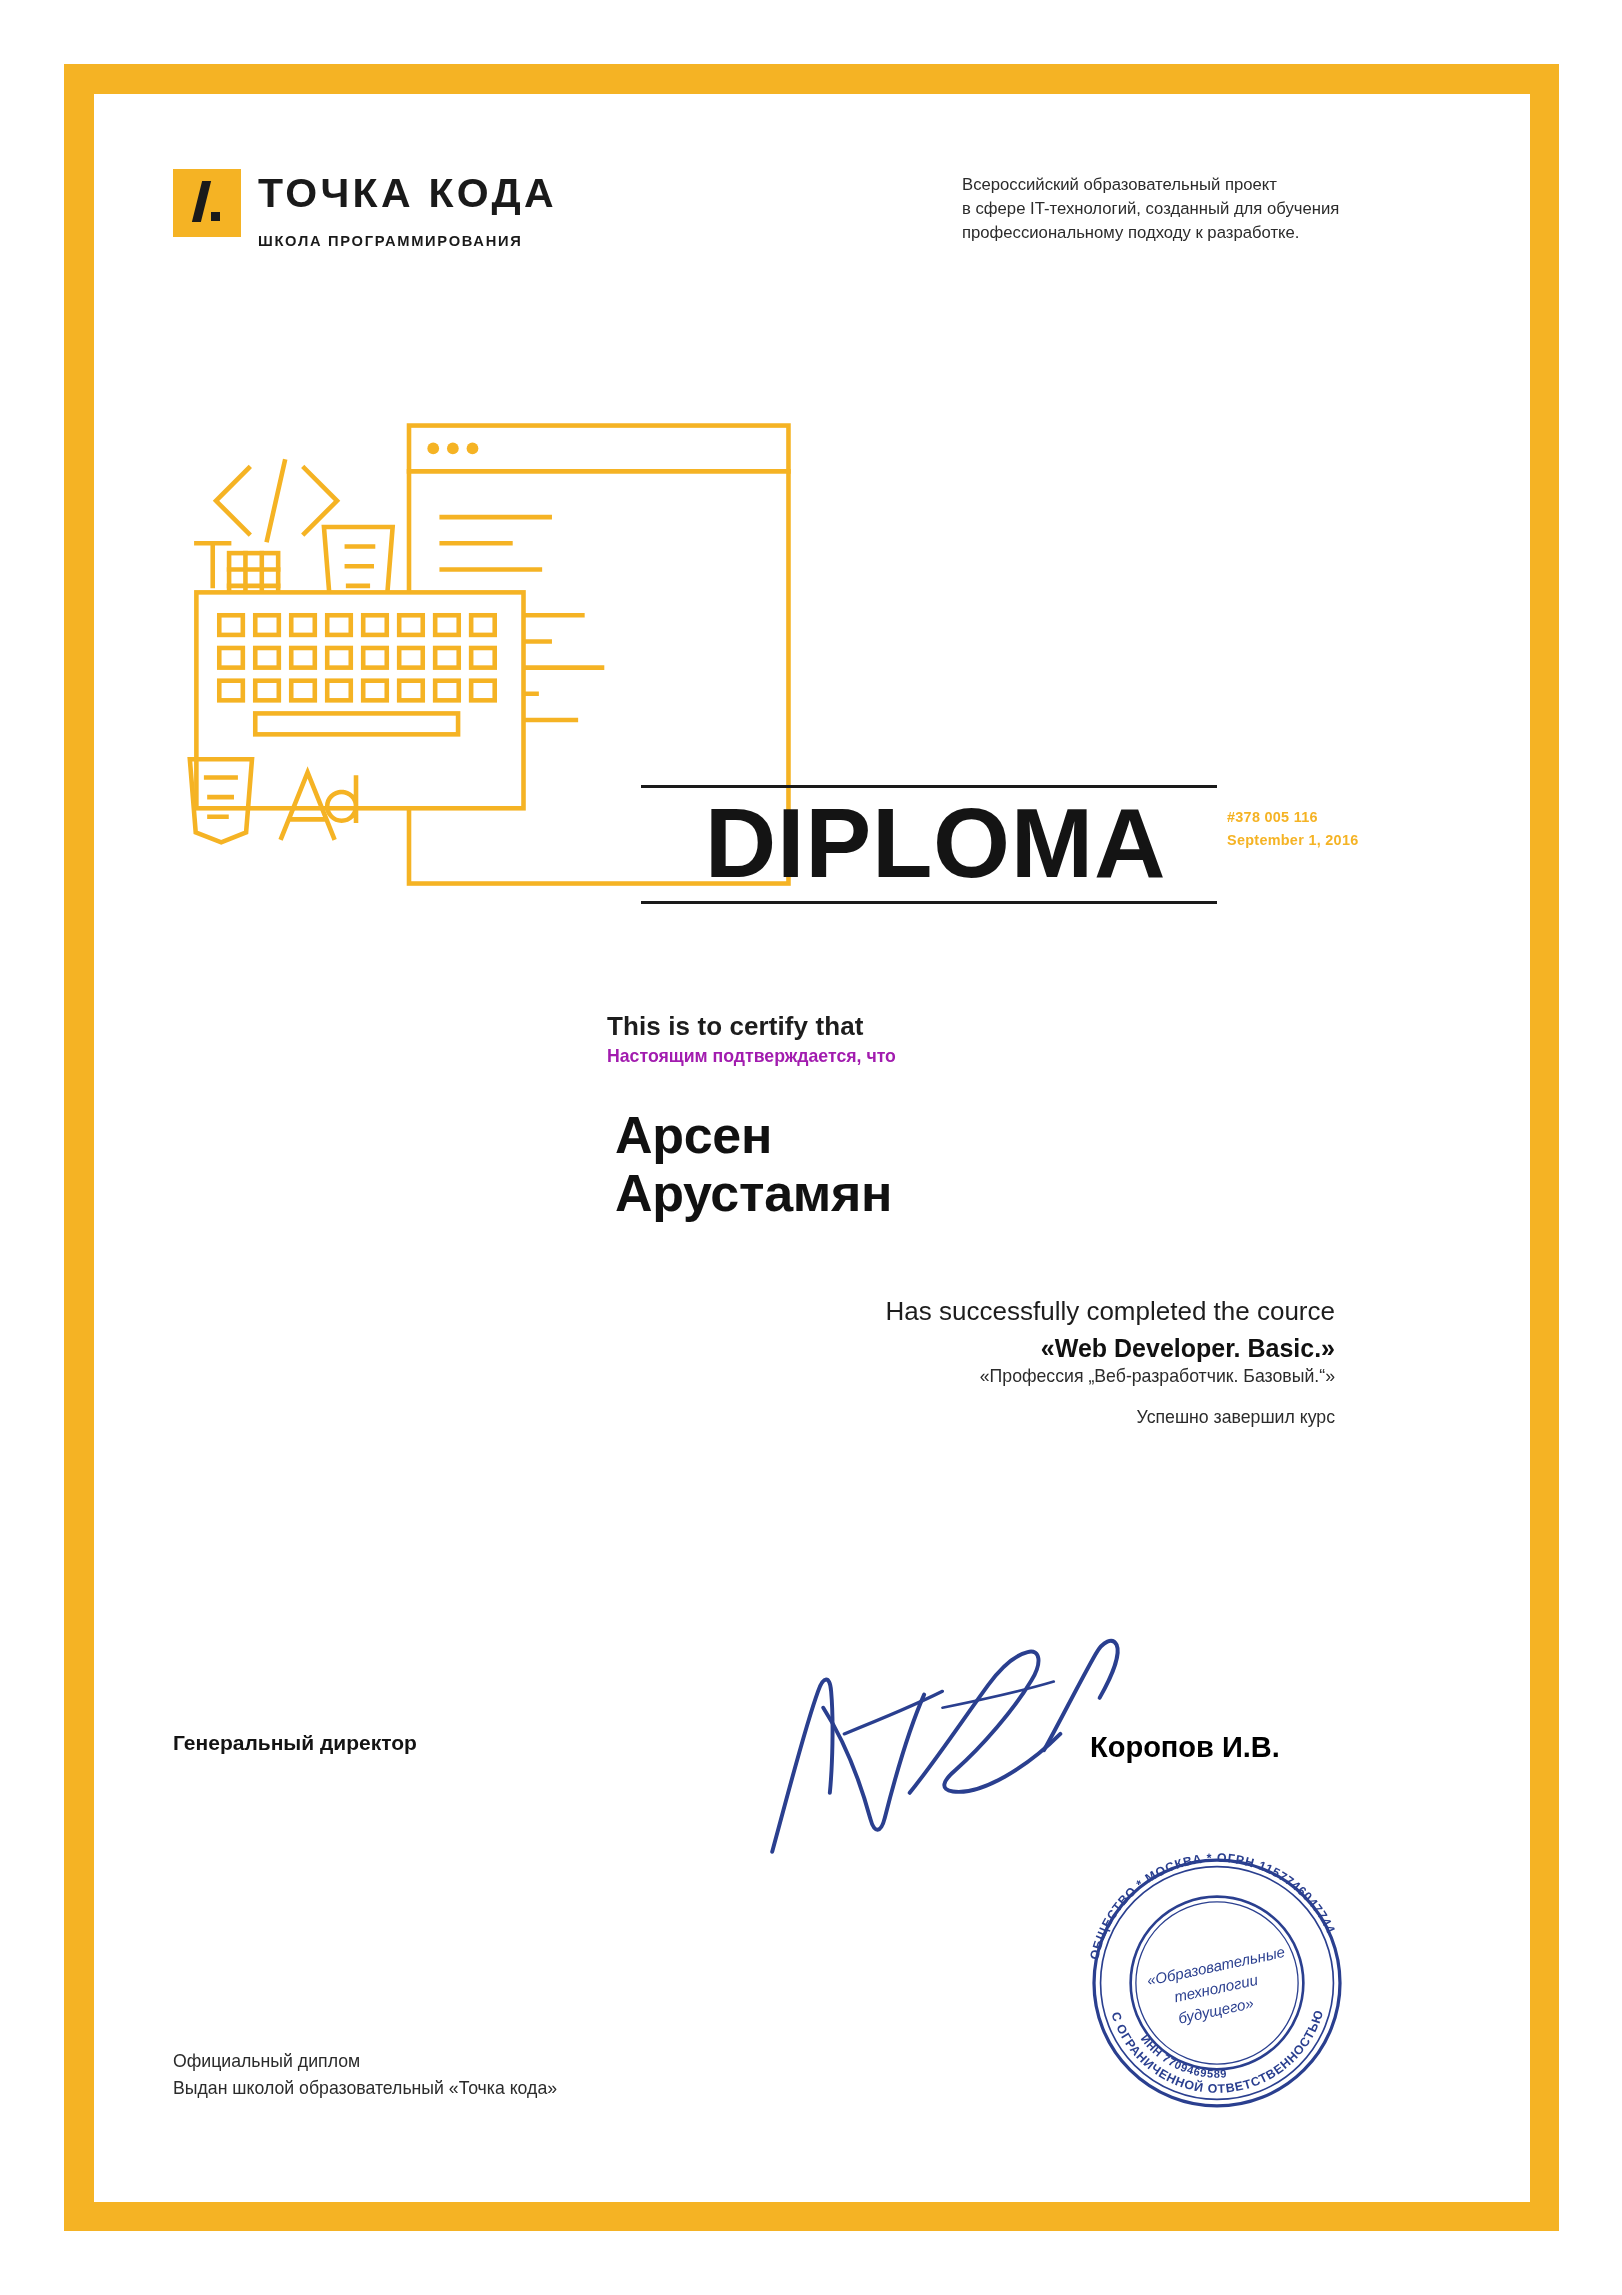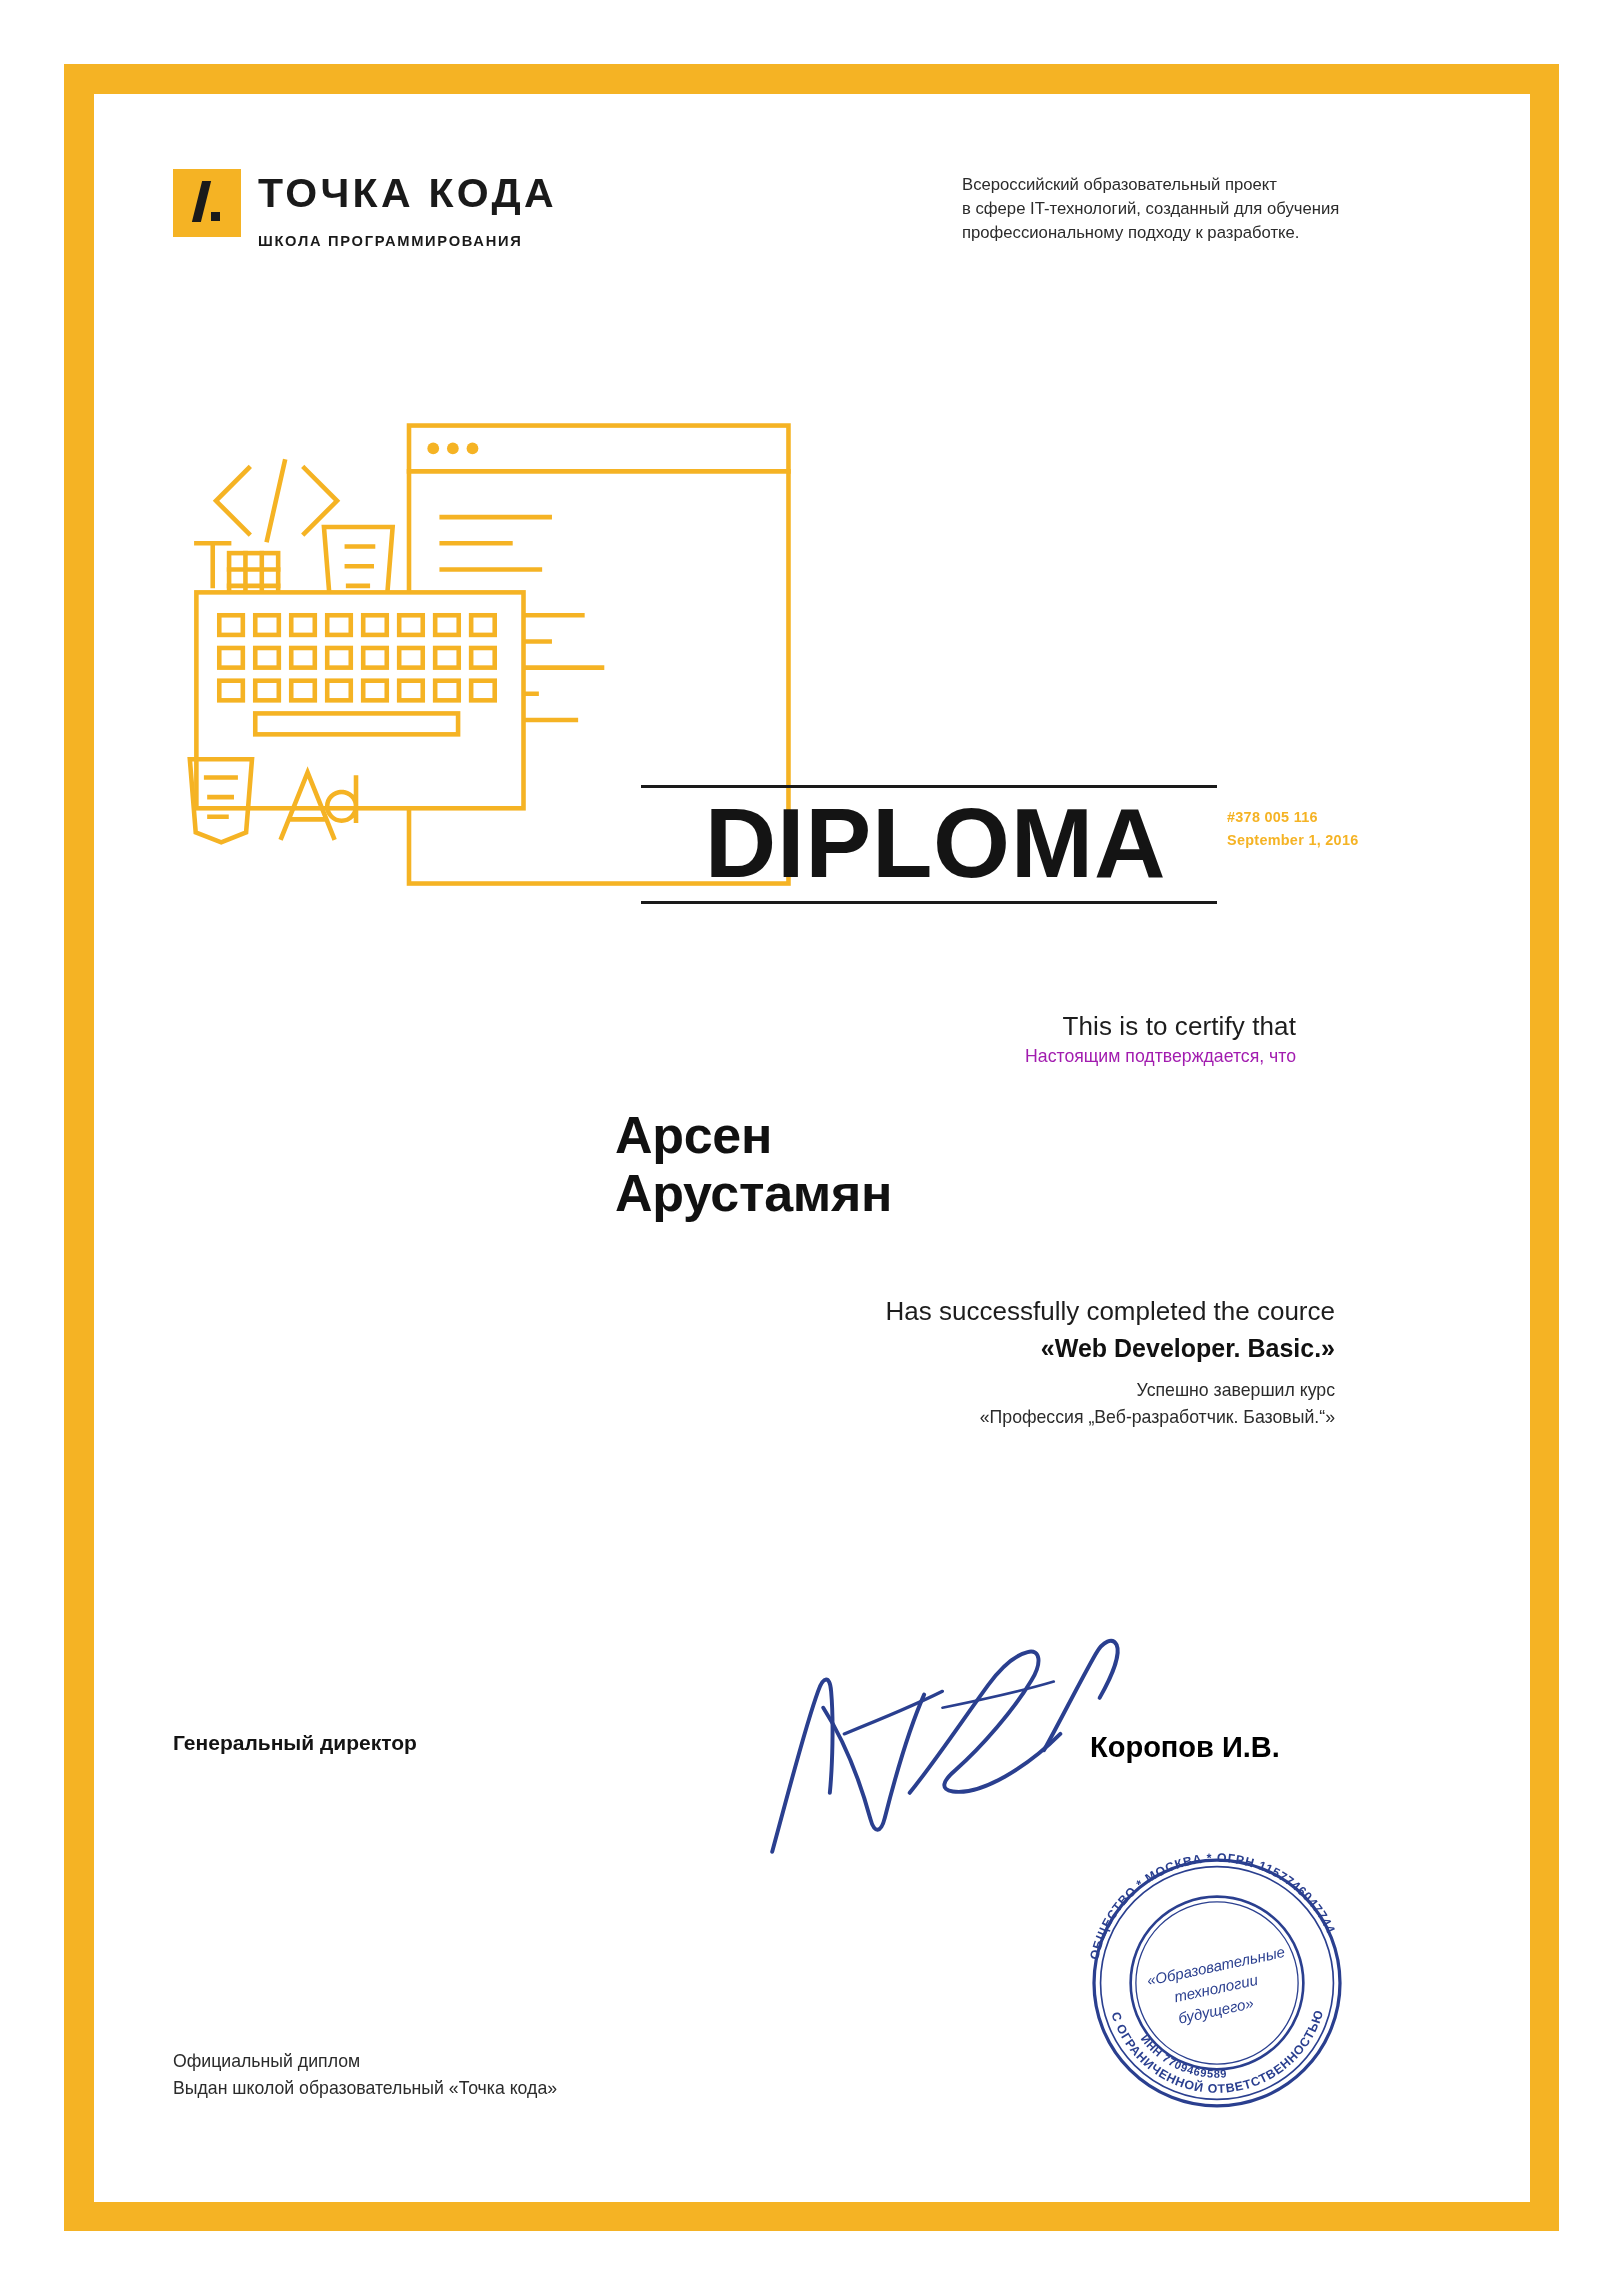--- a/index.html
+++ b/index.html
@@ -144,24 +144,25 @@
     color: #F5B324;
     font-size: 14.4px;
     font-weight: bold;
     line-height: 1.6;
     letter-spacing: 0.3px;
   }
 
   
   .certify {
     position: absolute;
-    left: 576px;
+    left: 607px;
     top: 1011px;
     width: 720px;
-    text-align: right;
+    text-align: left;
+    font-weight: bold;
   }
   .certify-en {
     font-size: 26px;
     color: #1d1d1d;
     letter-spacing: 0.1px;
   }
   .certify-ru {
     font-size: 17.7px;
     color: #a21caf;
     margin-top: 3.9px;
@@ -355,22 +356,22 @@
     <div class="certify-en">This is to certify that</div>
     <div class="certify-ru">Настоящим подтверждается, что</div>
   </div>
 
   <div class="recipient" style="white-space: pre-line;">Арсен
 Арустамян</div>
 
   <div class="course">
     <div class="course-en">Has successfully completed the cource</div>
     <div class="course-en-name">«Web Developer. Basic.»</div>
+    <div class="course-ru" style="margin-top:1.3px">«Профессия „Веб-разработчик. Базовый.“»</div>
     <div class="course-ru"><span>Успешно завершил курс</span></div>
-    <div class="course-ru" style="margin-top:1.3px">«Профессия „Веб-разработчик. Базовый.“»</div>
   </div>
 
   <div class="sig-title">Генеральный директор</div>
   <div class="sig-name">Коропов И.В.</div>
 
   <div class="signature">
     <svg width="406" height="236" viewBox="0 0 620 360" fill="none" xmlns="http://www.w3.org/2000/svg">
       <g stroke="#2a3f8f" fill="none" stroke-linecap="round" stroke-linejoin="round">
         <path d="M40 340 C 70 230, 90 150, 110 95 C 118 72, 128 70, 130 95 C 134 140, 132 210, 128 250" stroke-width="6"></path>
         <path d="M118 120 C 150 170, 175 235, 190 290 C 196 312, 206 312, 212 288 C 228 225, 250 150, 272 100" stroke-width="6"></path>

